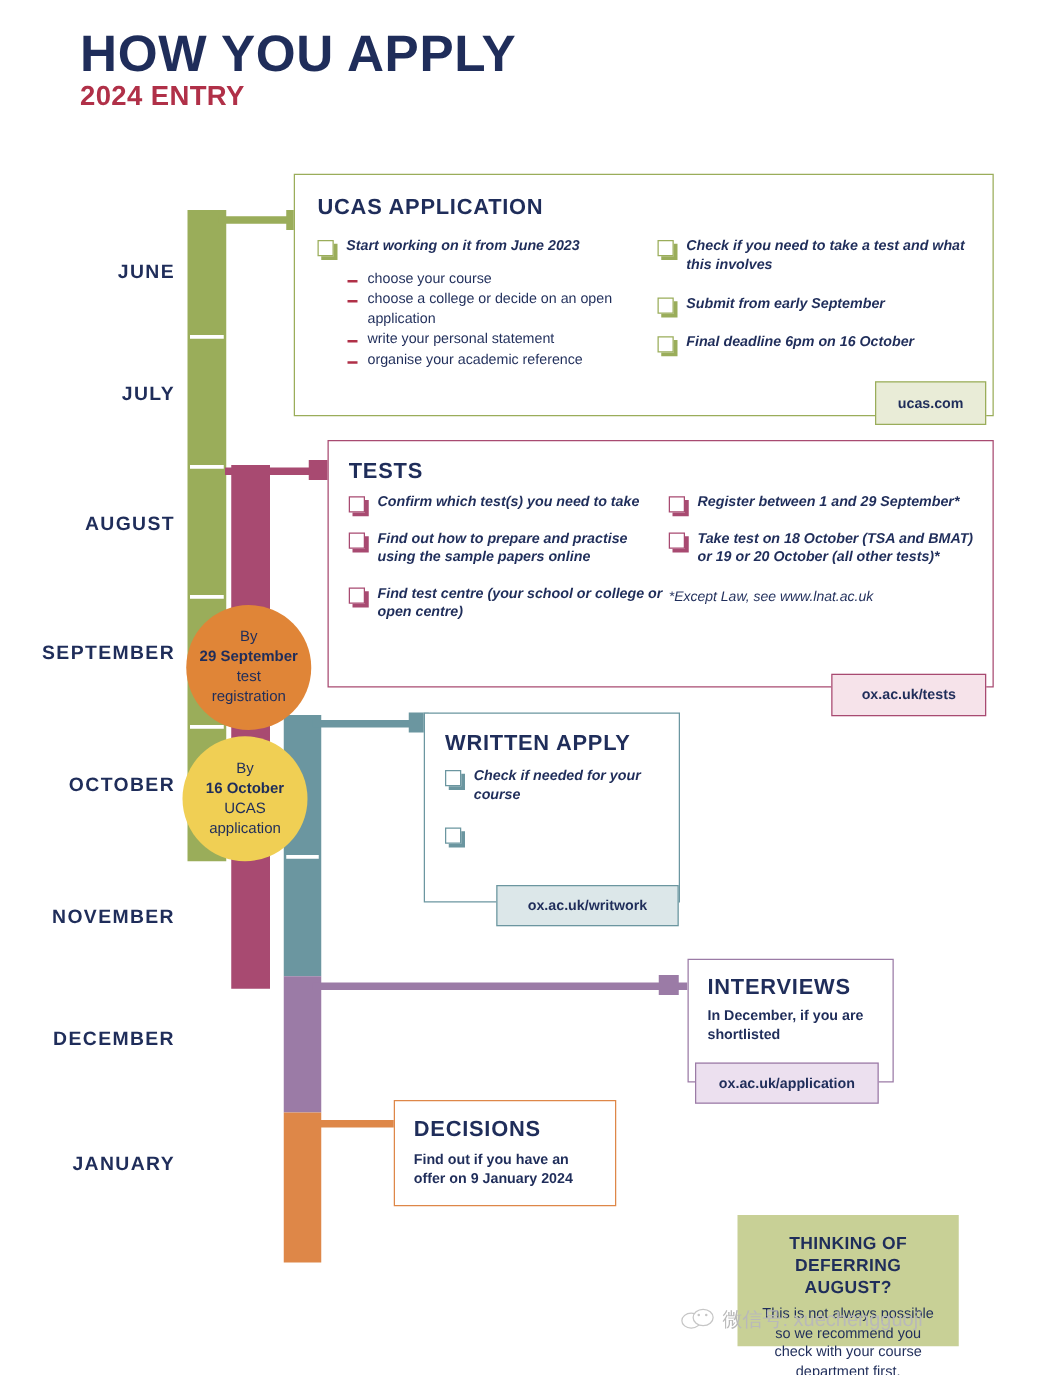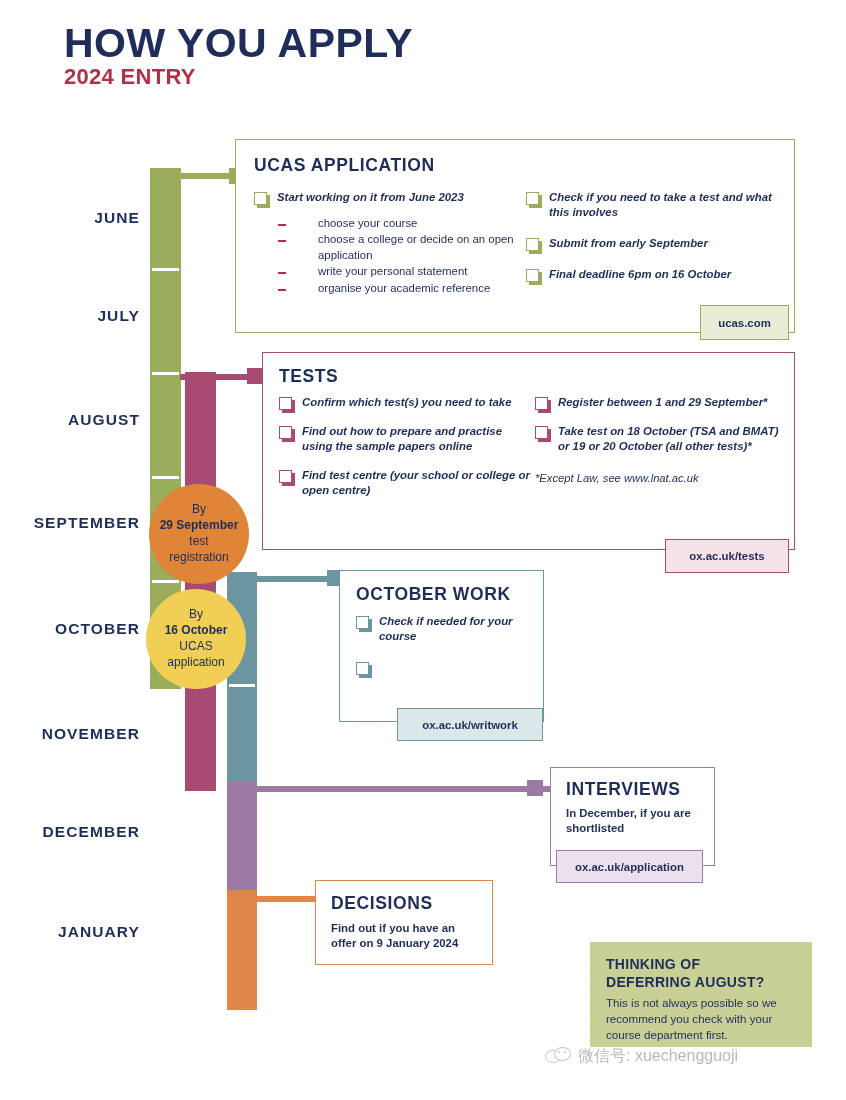--- a/index.html
+++ b/index.html
@@ -64,21 +64,21 @@
     width: 13px; height: 13px;
     background: #ffffff; border: 1.6px solid currentColor;
   }
   .check-text {
     font-size: 11.4px; font-weight: bold; line-height: 1.32;
     color: #1f2d5a;
   }
   .sub-list { margin: 4px 0 6px 24px; }
   .sub-item {
     display: flex; font-size: 11.4px; line-height: 1.35;
-    color: #1f2d5a; margin-bottom: 1px; gap: 24px;
+    color: #1f2d5a; margin-bottom: 1px;
   }
   .dash {
     flex: 0 0 auto; width: 8px; height: 2px; background: #b03048;
     margin: 8px 8px 0 0;
   }
   .note {
     font-size: 11.2px; font-style: italic; color: #1f2d5a;
   }
 
   
@@ -278,21 +278,21 @@
       </div>
       <div class="note">*Except Law, see www.lnat.ac.uk</div>
     </div>
   </div>
 
   <div class="urltag" style="left:665px; top:539px; width:124px; height:34px; background:#f6e3ea; border:1.4px solid #a84a71;">
     <span>ox.ac.uk/tests</span>
   </div>
 
   <div class="panel" style="left:339px; top:570px; width:205px; height:152px; border:1.6px solid #6b96a0;">
-    <div class="panel-title" style="position:absolute; left:16px; top:13px;">OCTOBER WORK</div>
+    <div class="panel-title" style="position:absolute; left:16px; top:13px;">WRITTEN APPLY</div>
 
     <div class="check-col" style="left:16px; top:43px; width:178px;">
       <div class="check-item" style="margin-bottom:16px">
         <span class="cbox" style="color:#6b96a0">
           <span class="shadow" style="background:#6b96a0"></span>
             <span class="face"></span>
         </span>
         <span class="check-text">Check if needed for your course</span>
       </div>
       <div class="check-item">
@@ -329,21 +329,21 @@
     <span>registration</span>
   </div>
 
   <div class="circle" style="left:146px; top:589px; width:100px; height:100px; background:#f0cf54;">
     <span>By</span>
     <span class="b">16 October</span>
     <span>UCAS</span>
     <span>application</span>
   </div>
 
-  <div class="defer" style="left:590px; top:942px; width:222px; height:105px;">
+  <div class="defer" style="left:590px; top:972px; width:177px; height:105px;text-align:center;">
     <div class="defer-title">THINKING OF</div>
     <div class="defer-title">DEFERRING AUGUST?</div>
     <div class="defer-body">This is not always possible so we recommend you check with your course department first.</div>
   </div>
 
   <div class="wm">
     <span class="wm-bubble">
       <span class="b1"></span>
         <span class="b2"></span>
       <span class="d" style="left:13px; top:4px;"></span>

